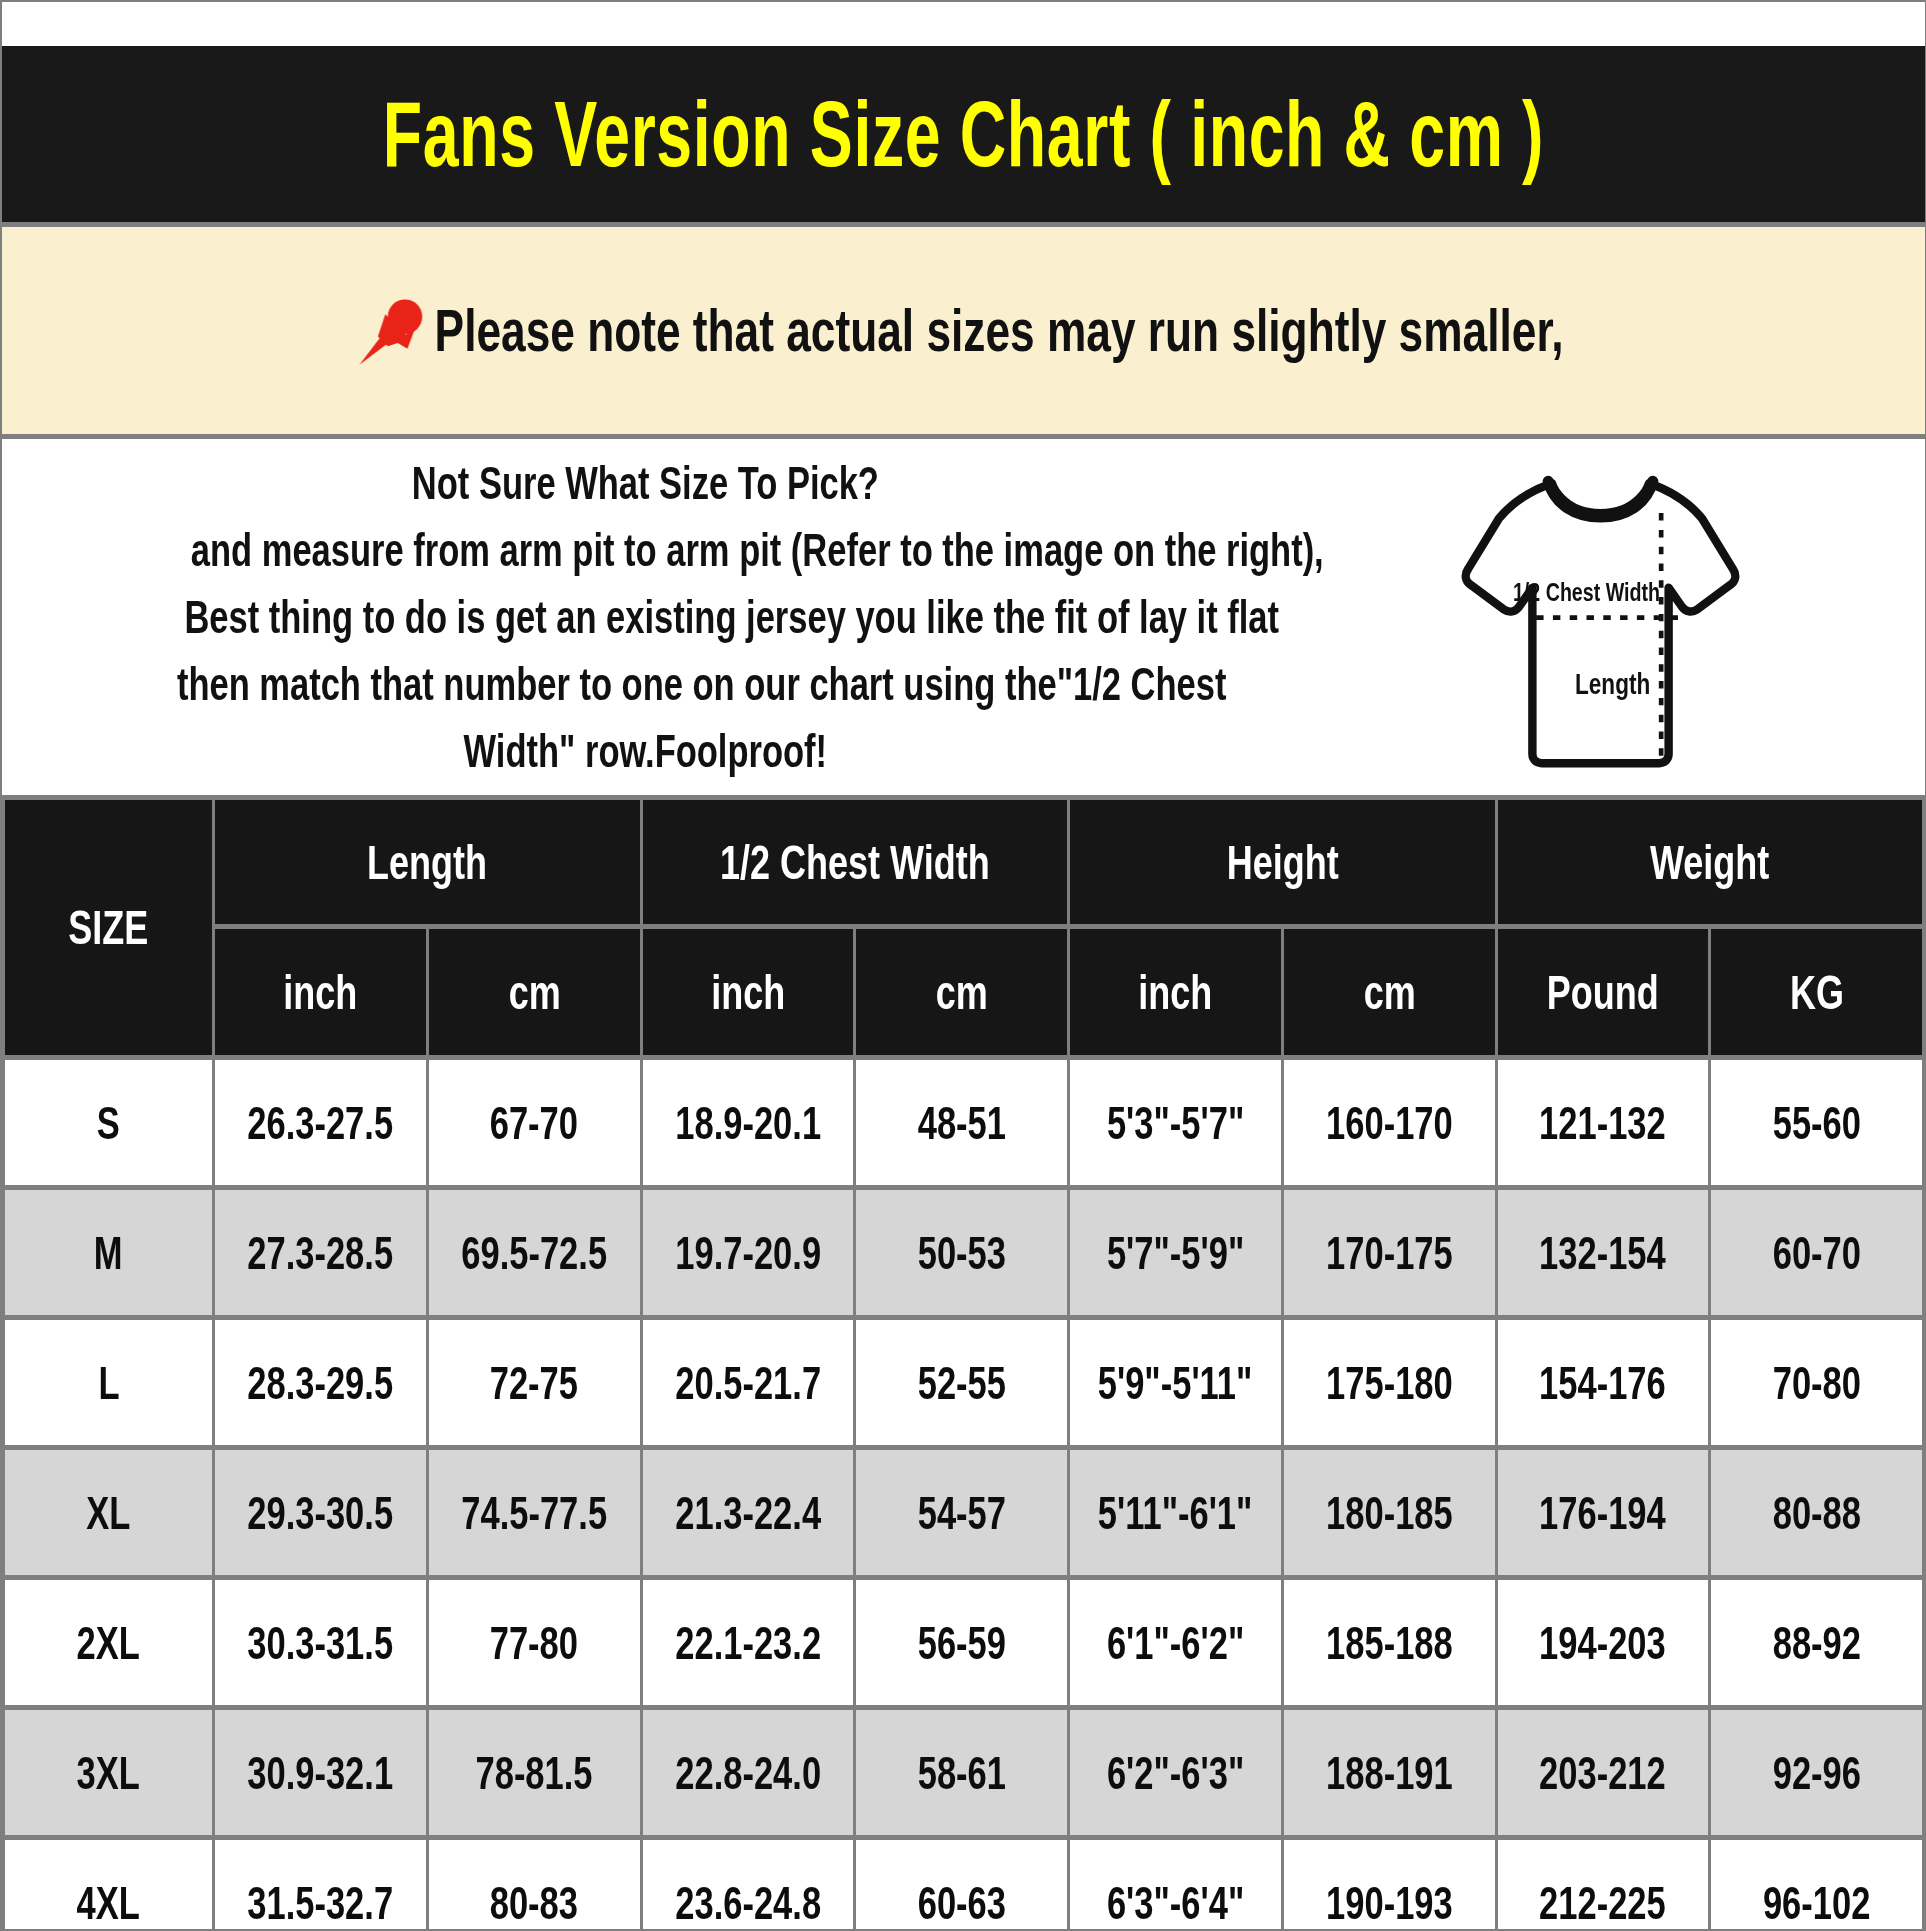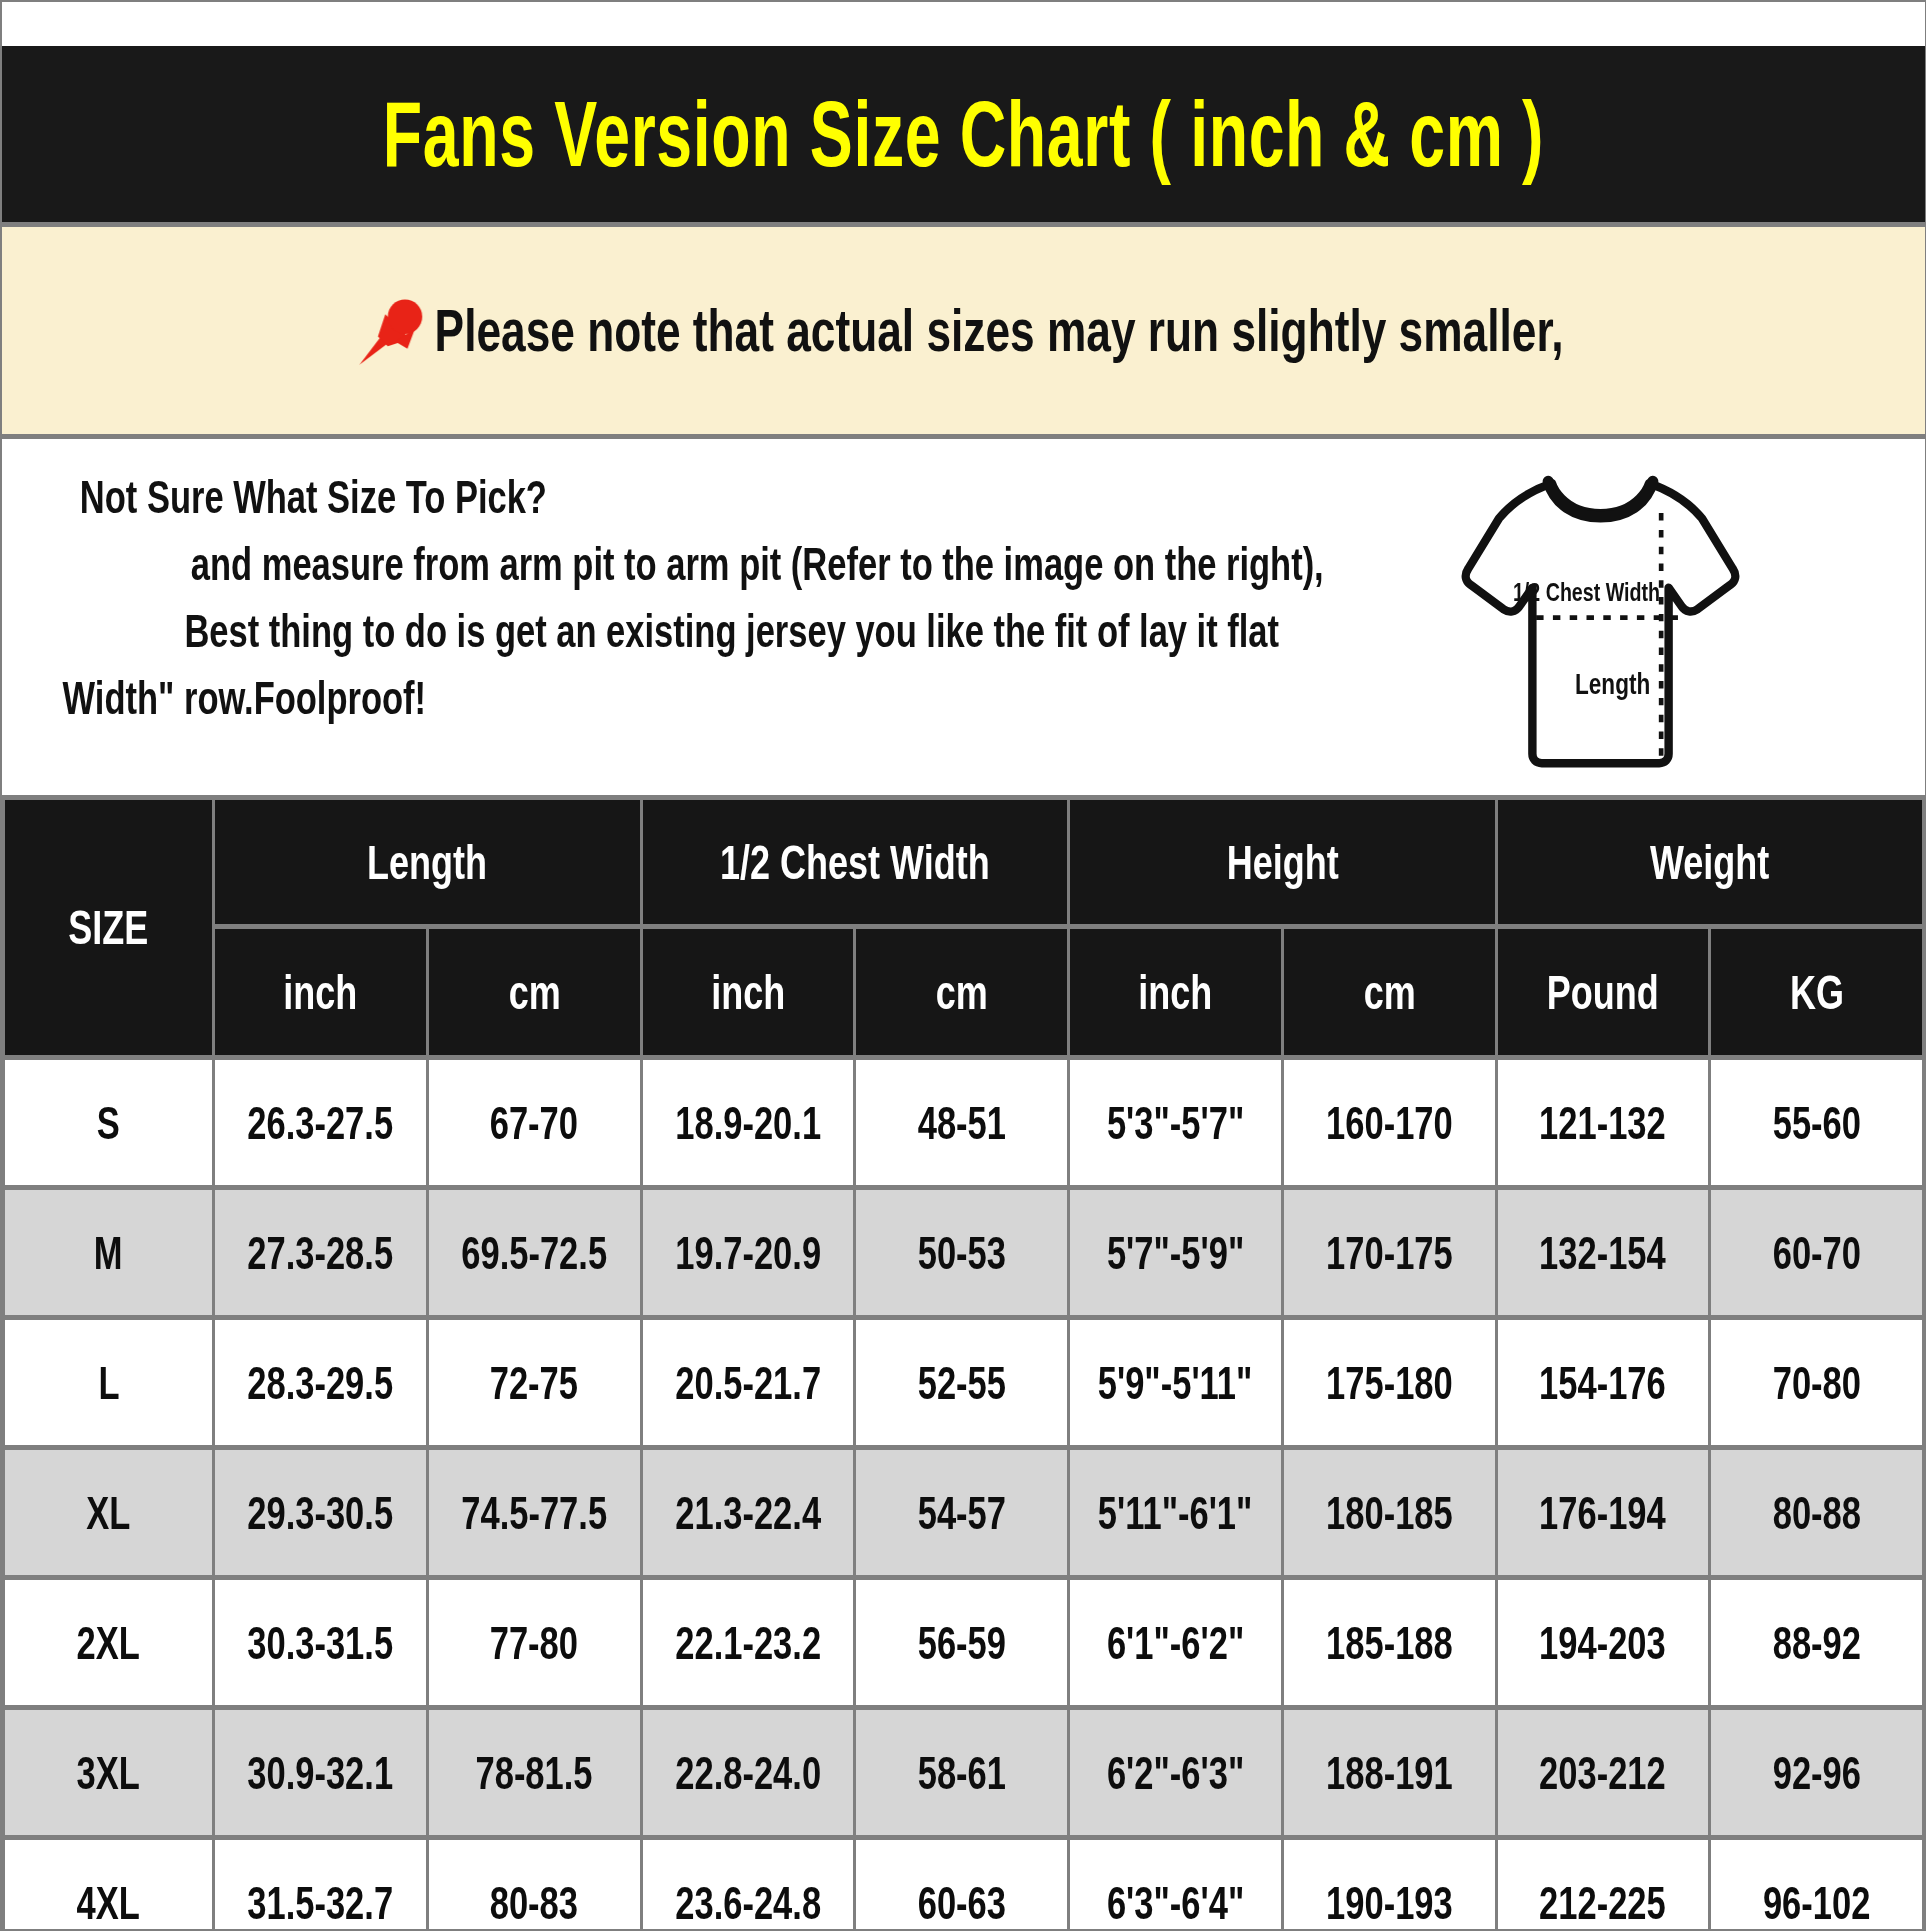--- a/index.html
+++ b/index.html
@@ -21,21 +21,21 @@
   .note{height:207px;background:#faf0d0;border-bottom:5.5px solid #7f7f7f;
     display:flex;flex-direction:column;align-items:center;justify-content:center;gap:13px;
     font-size:59px;}
   .note-line{display:flex;align-items:center;justify-content:center;line-height:64px;}
   .pin-icon{width:79px;height:79px;vertical-align:middle;margin:-16.5px 0 -9.2px 0;transform:scaleX(1.33);}
   .red{color:#ff0000;}
   .arrows{margin-left:7.3px;letter-spacing:11px;-webkit-text-stroke:1.8px #111;}
 
   
   .guide{height:356px;background:#ffffff;position:relative;}
-  .guide-text{position:absolute;left:0;top:25px;width:1286px;
+  .guide-text{position:absolute;left:0;top:11px;width:1286px;text-align:center;
     font-size:46px;line-height:67px;}
   .guide-line{white-space:nowrap;}
   .shirt{position:absolute;left:1444px;top:20px;width:309px;height:321px;}
 
   
   .size-table{width:100%;height:1175px;border-collapse:collapse;table-layout:fixed;text-align:center;}
   .size-table td{border:3.7px solid #7f7f7f;border-top-width:5.5px;border-bottom-width:5.5px;padding:0;}
   .size-table thead td{background:#161616;color:#ffffff;font-size:48px;}
   .size-table tr.gh{height:129px;}
   .size-table tr.sh{height:131px;}
@@ -67,20 +67,21 @@
         <span>Please note that actual sizes may run slightly smaller,</span>
       </span>
     </div>
   </section>
 
   <section class="guide">
     <div class="guide-text">
       <div class="guide-line"><span class="cx">Not Sure What Size To Pick?</span></div>
       <div class="guide-line"><span class="cx">and measure from arm pit to arm pit (Refer to the image on the right),</span></div>
       <div class="guide-line"><span class="cx">Best thing to do is get an existing jersey you like the fit of lay it flat</span></div>
+      <div class="guide-line"><span class="cx">then match that number to one on our chart using the"1/2 Chest</span></div>
       <div class="guide-line"><span class="cx">Width" row.Foolproof!</span></div>
     </div>
 
     <svg class="shirt" viewBox="0 0 330 344" aria-hidden="false">
       <path d="M113 26 C90 34 69 48 56 64 L23 118 C19 124 20 131 26 135 L61 161 C67 165 74 164 78 158 L92 138 L92 316 C92 322 96 326 102 326 L228 326 C234 326 238 322 238 316 L238 138 L252 158 C256 164 263 165 269 161 L304 135 C310 131 311 124 307 118 L274 64 C261 48 240 34 217 26 C217 26 207 58 165 58 C123 58 113 26 113 26 Z" fill="#ffffff" stroke="#111111" stroke-width="9" stroke-linejoin="round"></path>
       <path d="M109 24 C116 48 137 62 165 62 C193 62 214 48 221 24" fill="none" stroke="#111111" stroke-width="12" stroke-linecap="round"></path>
       <line x1="96" y1="170" x2="258" y2="170" stroke="#111111" stroke-width="5" stroke-dasharray="8 10"></line>
       <line x1="230" y1="58" x2="230" y2="318" stroke="#111111" stroke-width="5" stroke-dasharray="8 10"></line>
       <text transform="translate(150 152) scale(.78 1)" text-anchor="middle" font-family="Liberation Sans, sans-serif" font-weight="bold" font-size="27" fill="#111111">1/2 Chest Width</text>
       <text transform="translate(178 252) scale(.78 1)" text-anchor="middle" font-family="Liberation Sans, sans-serif" font-weight="bold" font-size="31" fill="#111111">Length</text>

